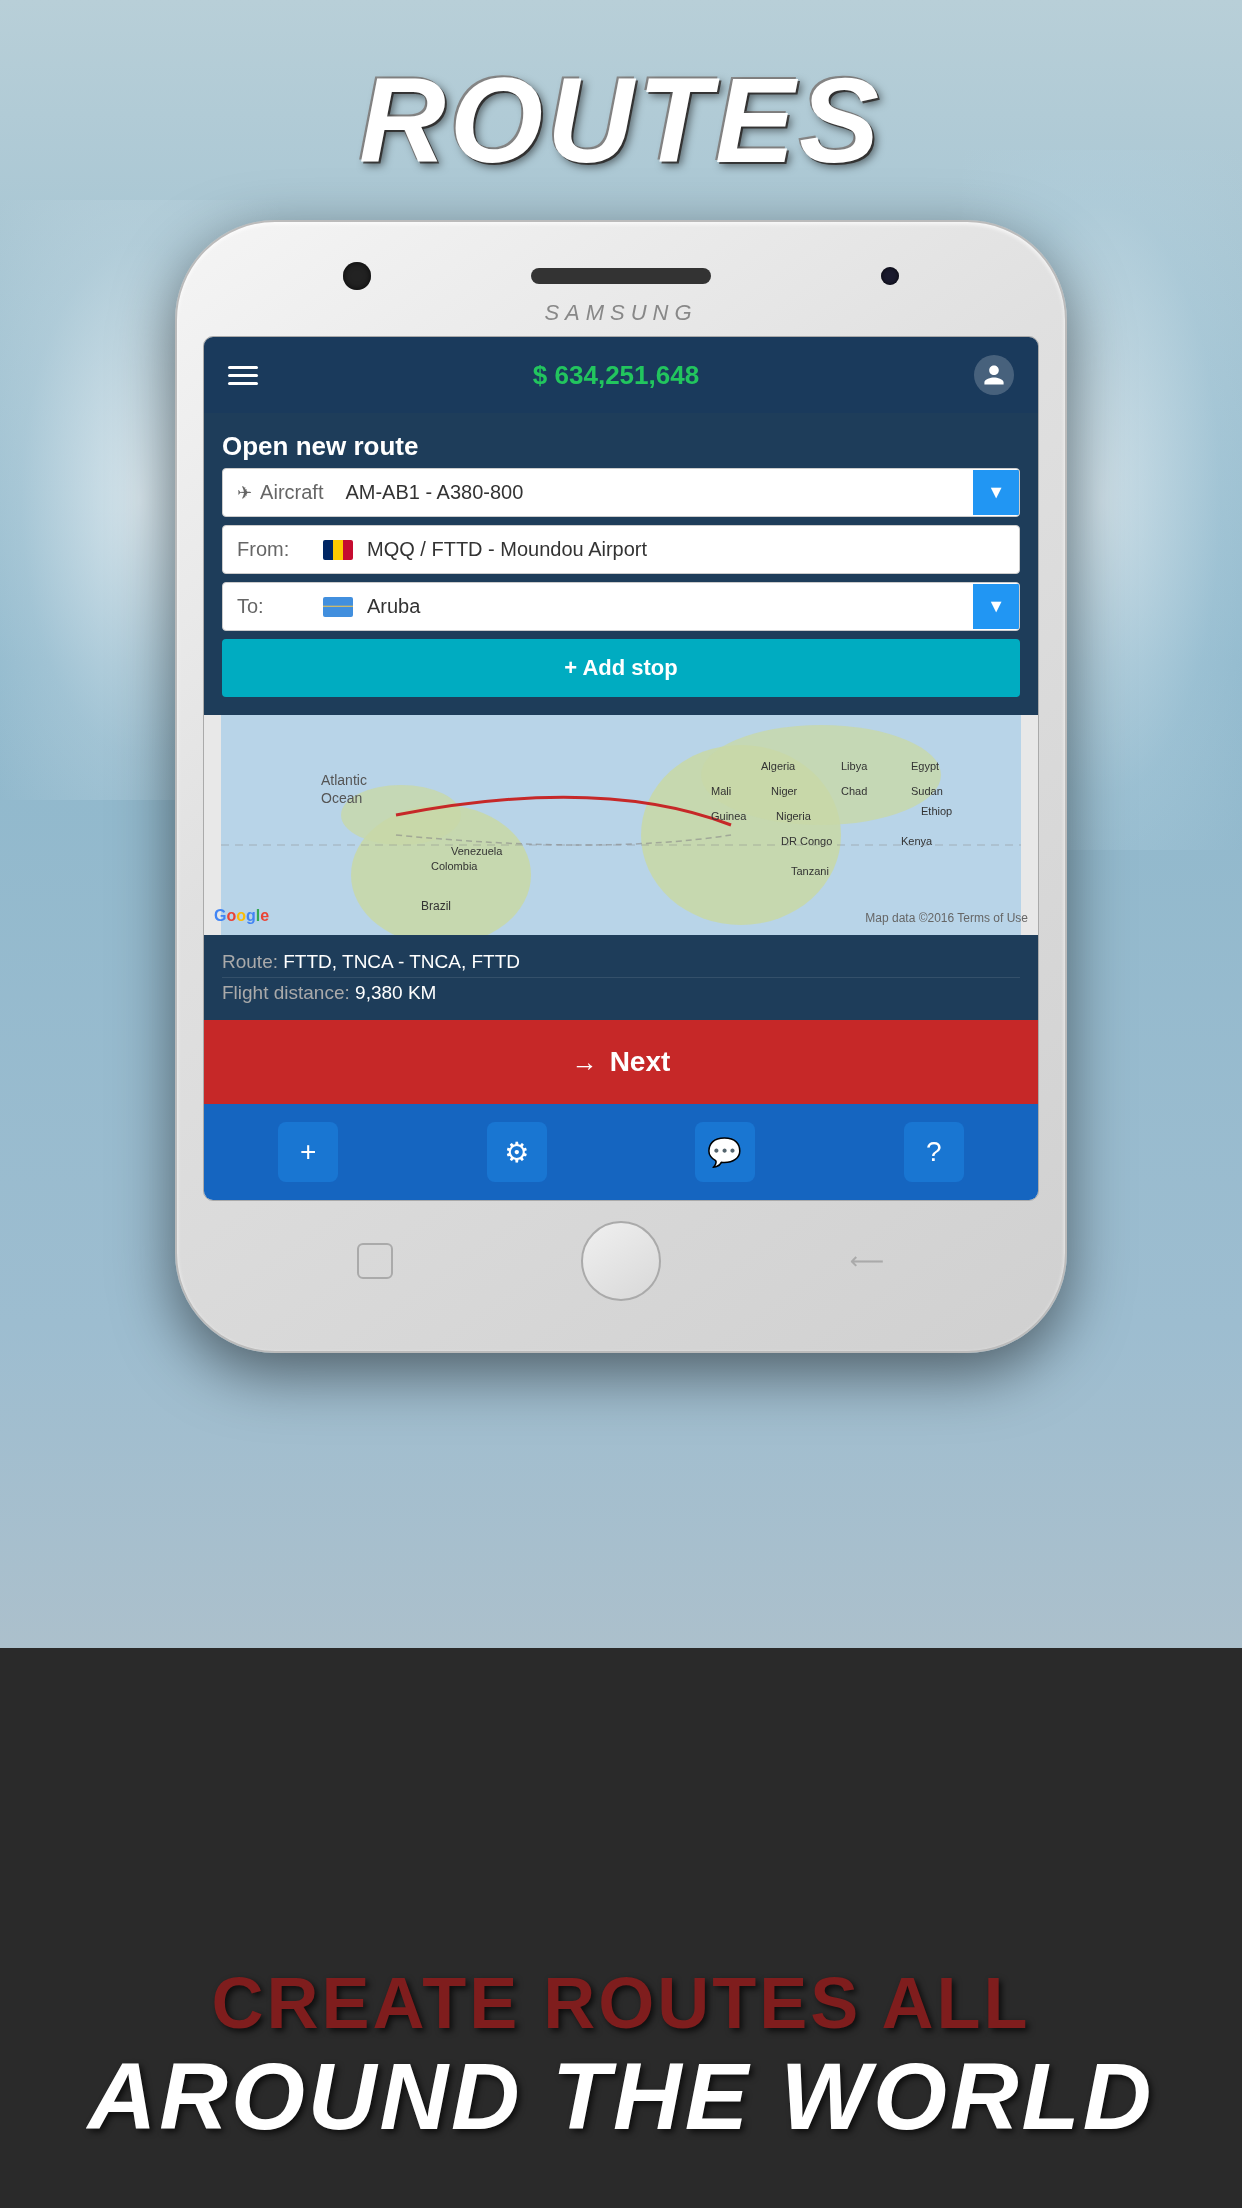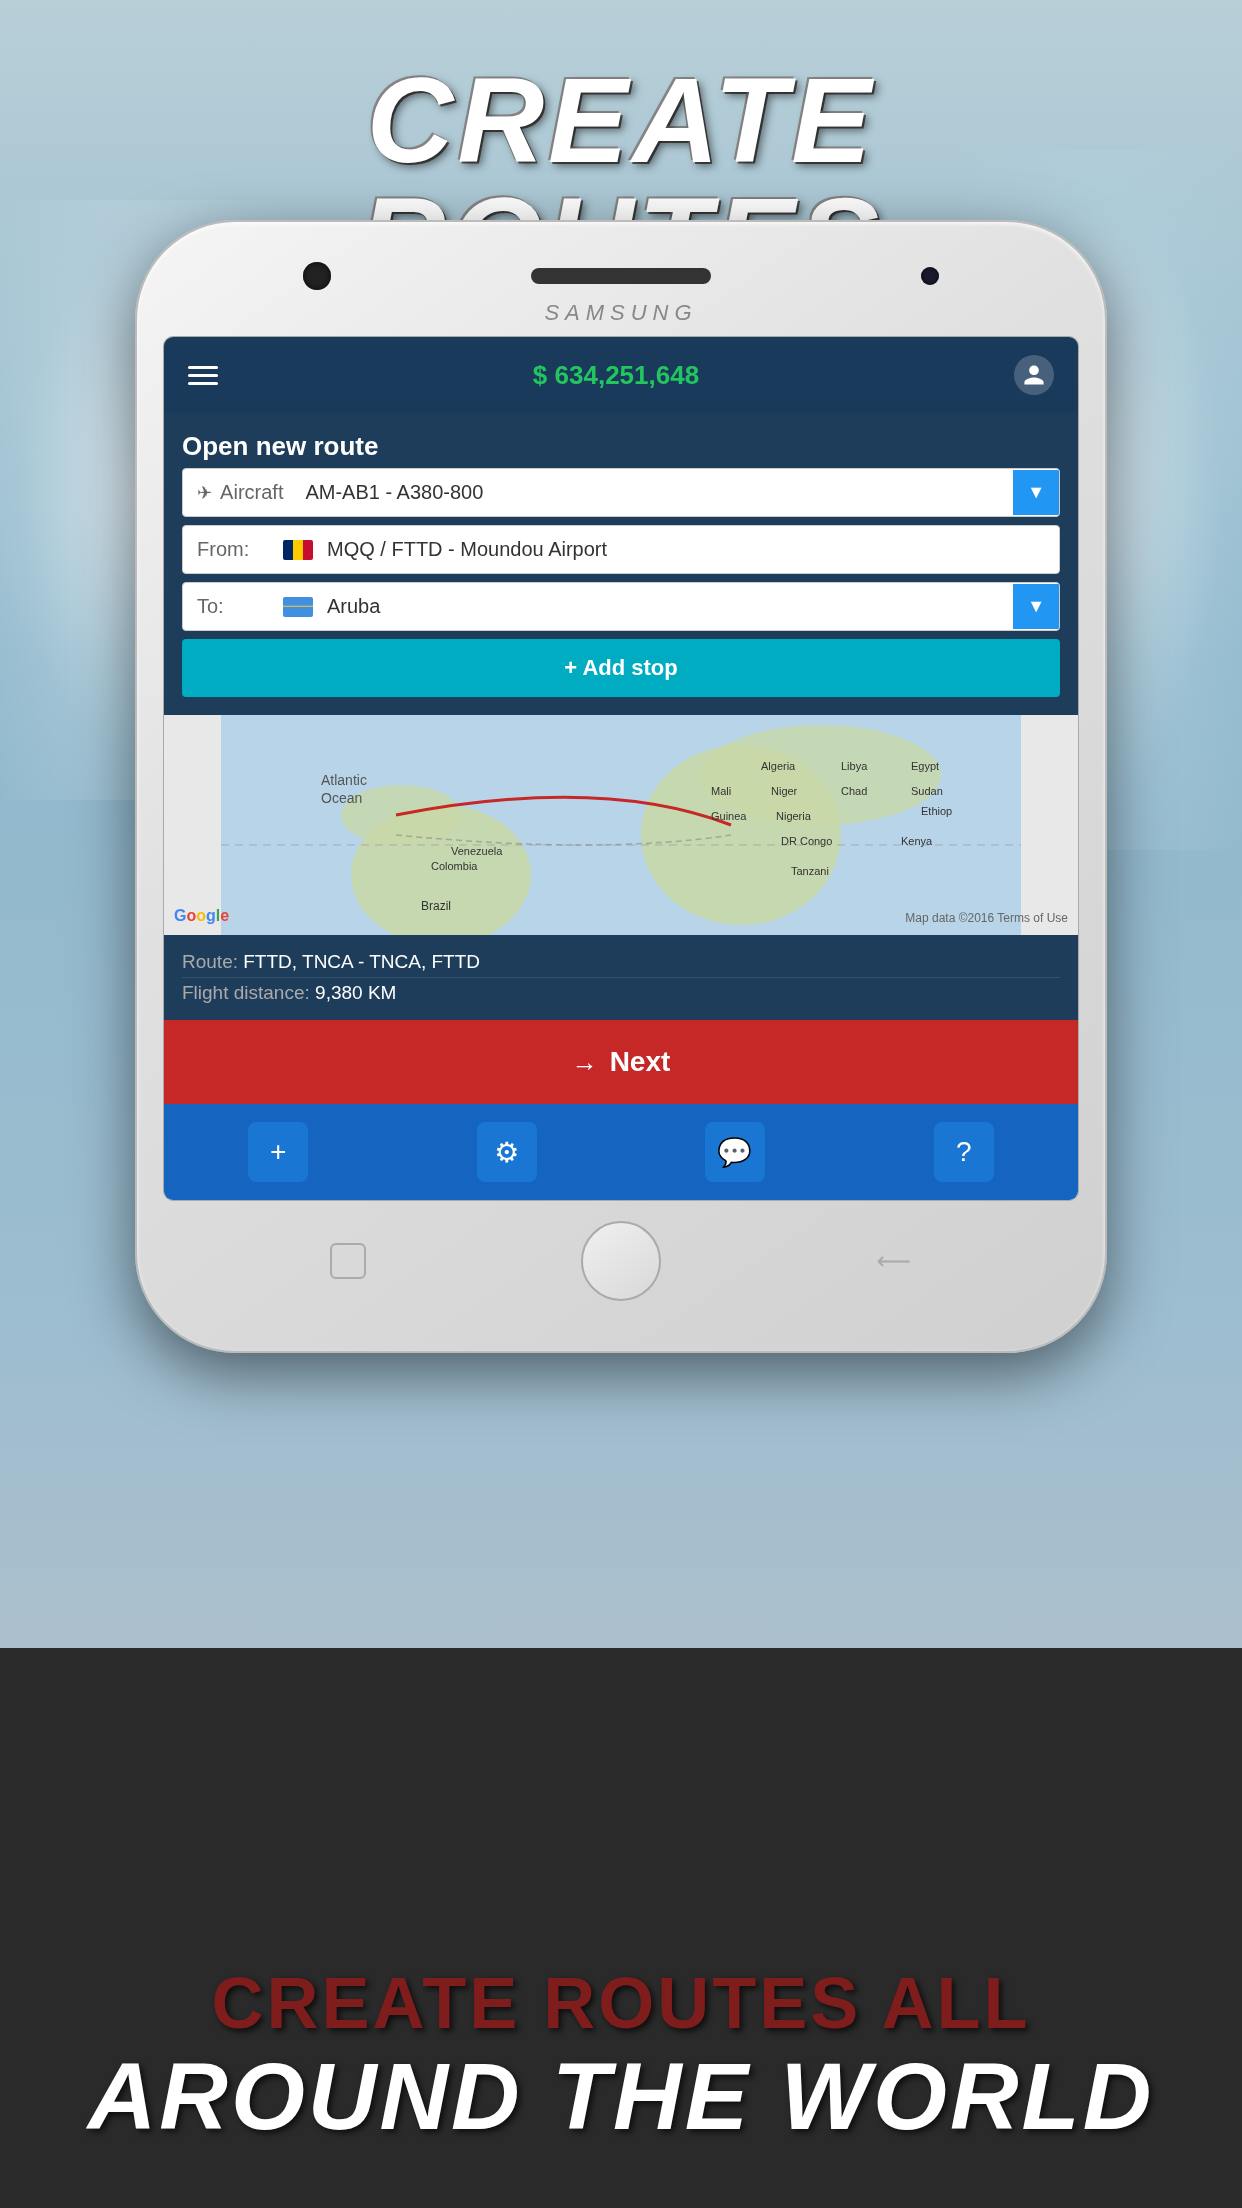--- a/index.html
+++ b/index.html
@@ -103,21 +103,21 @@
       line-height: 1.1;
     }
 
     
     .phone-wrapper {
       position: absolute;
       top: 220px;
       left: 50%;
       transform: translateX(-50%);
       z-index: 20;
-      width: 972px;
+      width: 892px;
     }
 
     .phone-outer {
       background: linear-gradient(145deg, #f5f5f5 0%, #e0e0e0 40%, #d0d0d0 100%);
       border-radius: 100px;
       padding: 30px 26px;
       box-shadow: 0 20px 60px rgba(0,0,0,0.5), inset 0 2px 4px rgba(255,255,255,0.8);
       border: 2px solid #bbb;
     }
 
@@ -390,21 +390,20 @@
 </head>
 <body>
 
 <div class="bg-sky"></div>
 <div class="cloud-left"></div>
 <div class="cloud-right"></div>
 
 <div class="bottom-section"></div>
 
 <div class="title-main">
-  <span class="line1">CREATE</span>
   <span class="line2">ROUTES</span>
 </div>
 
 <div class="phone-wrapper">
   <div class="phone-outer">
 
     <div class="phone-top">
       <div class="phone-camera-left"></div>
       <div class="phone-speaker"></div>
       <div class="phone-camera-right"></div>

